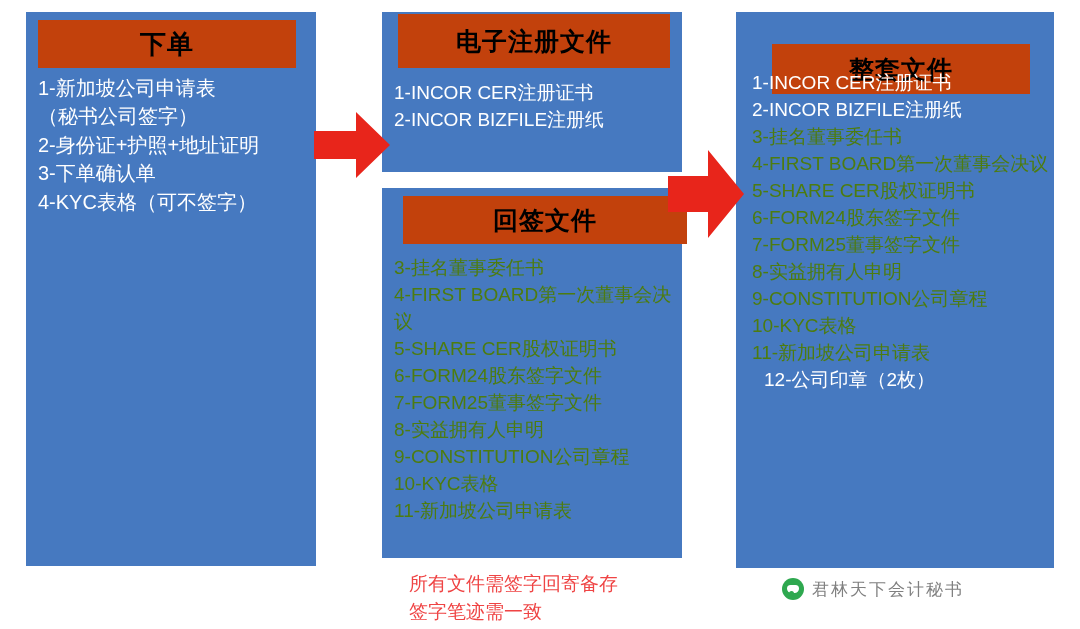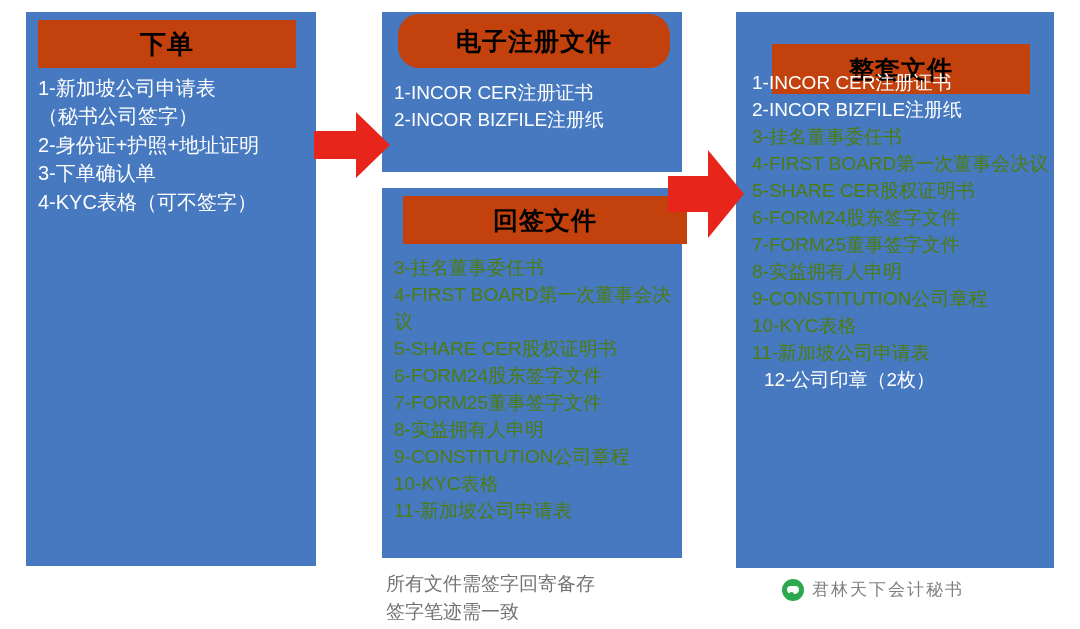--- a/index.html
+++ b/index.html
@@ -39,34 +39,35 @@
   .lines {
     position: absolute;
     box-sizing: border-box;
     color: #ffffff;
     line-height: 1.42;
     white-space: pre-wrap;
   }
   .lines.yellow { color: #4d7c0f; }
   .note {
     position: absolute;
-    color: #737373;
+    color: #ef4444;
     line-height: 1.45;
     white-space: pre-wrap;
+    margin-left: 23px;
   }
   
   .arrow {
     position: absolute;
   }
   .arrow svg { display: block; }
   
   .wm {
     position: absolute;
     display: flex;
-    align-items: flex-end;
+    align-items: flex-start;
     gap: 8px;
     color: #808080;
     font-size: 17px;
     letter-spacing: 2px;
   }
   .wm-badge {
     width: 22px; height: 22px;
     border-radius: 50%;
     background: #2EA84F;
     position: relative;
@@ -88,21 +89,21 @@
     border-radius: 50%;
     background: #2EA84F;
   }
 
   
   #panel-order      { left: 26px;  top: 12px;  width: 290px; height: 554px; }
   #head-order       { left: 38px;  top: 20px;  width: 258px; height: 48px; font-size: 26px; }
   #body-order       { left: 38px;  top: 74px;  width: 272px; font-size: 20px; }
 
   #panel-ecert      { left: 382px; top: 12px;  width: 300px; height: 160px; }
-  #head-ecert       { left: 398px; top: 14px;  width: 272px; height: 54px; font-size: 25px; border-radius: 21px; }
+  #head-ecert       { left: 398px; top: 14px;  width: 272px; height: 54px; font-size: 25px; }
   #body-ecert       { left: 394px; top: 80px;  width: 292px; font-size: 19px; }
 
   #panel-signback   { left: 382px; top: 188px; width: 300px; height: 370px; }
   #head-signback    { left: 403px; top: 196px; width: 284px; height: 48px; font-size: 25px; }
   #body-signback    { left: 394px; top: 255px; width: 296px; font-size: 19px; }
 
   #panel-full       { left: 736px; top: 12px;  width: 318px; height: 556px; }
   #head-full        { left: 772px; top: 16px;  width: 258px; height: 50px; font-size: 25px; margin-top: 28px; }
   #body-full        { left: 752px; top: 70px;  width: 300px; font-size: 19px; }
 

